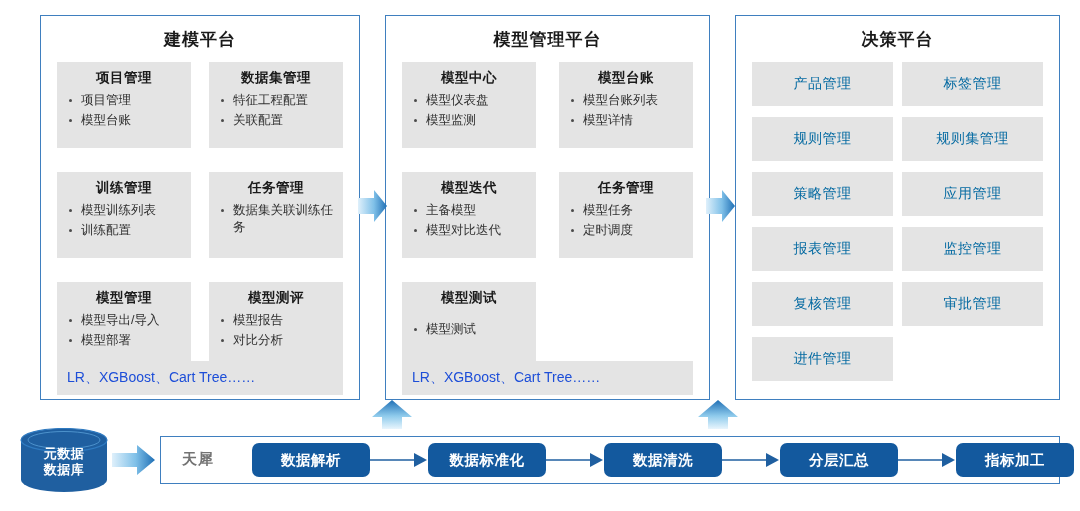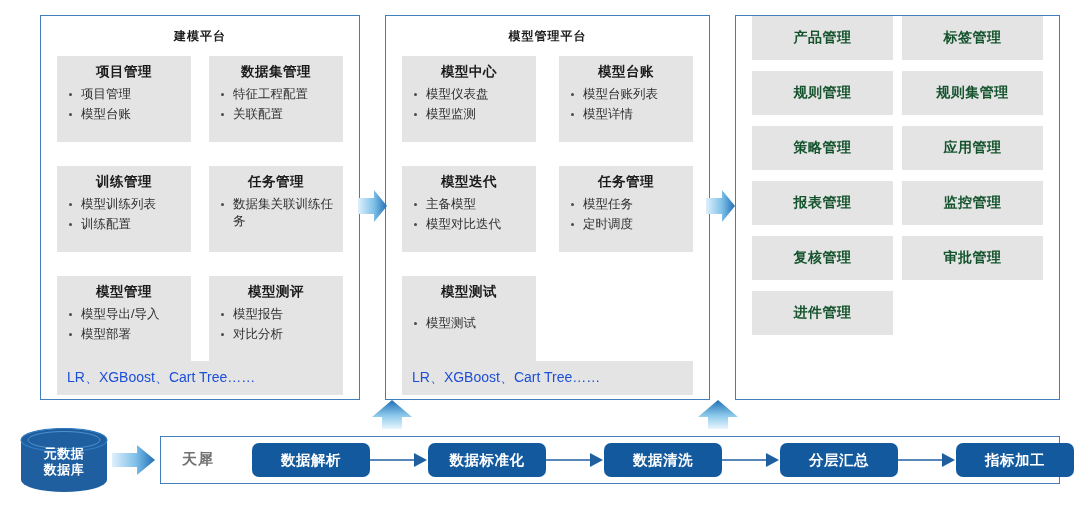--- a/index.html
+++ b/index.html
@@ -14,21 +14,21 @@
 
   
   .panel{
     position:absolute;
     background:#ffffff;
     border:1.6px solid #3f7fbf;
     box-sizing:border-box;
   }
   .panel-title{
     text-align:center;
-    font-size:12px;
+    font-size:17px;
     font-weight:bold;
     color:#1a1a1a;
     letter-spacing:1px;
     margin-top:12px;
     margin-bottom:11px;
   }
   .cards{
     display:flex;
     flex-wrap:wrap;
     justify-content:space-between;
@@ -85,21 +85,21 @@
     display:flex;flex-wrap:wrap;
     justify-content:space-between;
     padding:0 16px;
     box-sizing:border-box;
   }
   .func-btn{
     background:#e4e4e4;
     width:141px;height:44px;
     margin-bottom:11px;
     display:flex;align-items:center;justify-content:center;
-    font-size:14px;font-weight:bold;color:#14532d;
+    font-size:14px;font-weight:normal;color:#0369a1;
     letter-spacing:.5px;
     box-sizing:border-box;
   }
   .func-btn.empty{background:transparent;}
 
   
   .arrow-right{position:absolute;}
   .arrow-up{position:absolute;}
 
   
@@ -246,20 +246,21 @@
         </ul>
       </div>
 
       <div class="card" style="width:134px;height:86px;background:transparent;"></div>
 
     </div>
     <div class="algo-bar" style="top:345px;">LR、XGBoost、Cart Tree……</div>
   </div>
 
   <div class="panel" style="left:735px;top:15px;width:325px;height:385px;">
+    <div class="panel-title">决策平台</div>
     <div class="btn-grid">
       <div class="func-btn">产品管理</div>
       <div class="func-btn">标签管理</div>
       <div class="func-btn">规则管理</div>
       <div class="func-btn">规则集管理</div>
       <div class="func-btn">策略管理</div>
       <div class="func-btn">应用管理</div>
       <div class="func-btn">报表管理</div>
       <div class="func-btn">监控管理</div>
       <div class="func-btn">复核管理</div>

